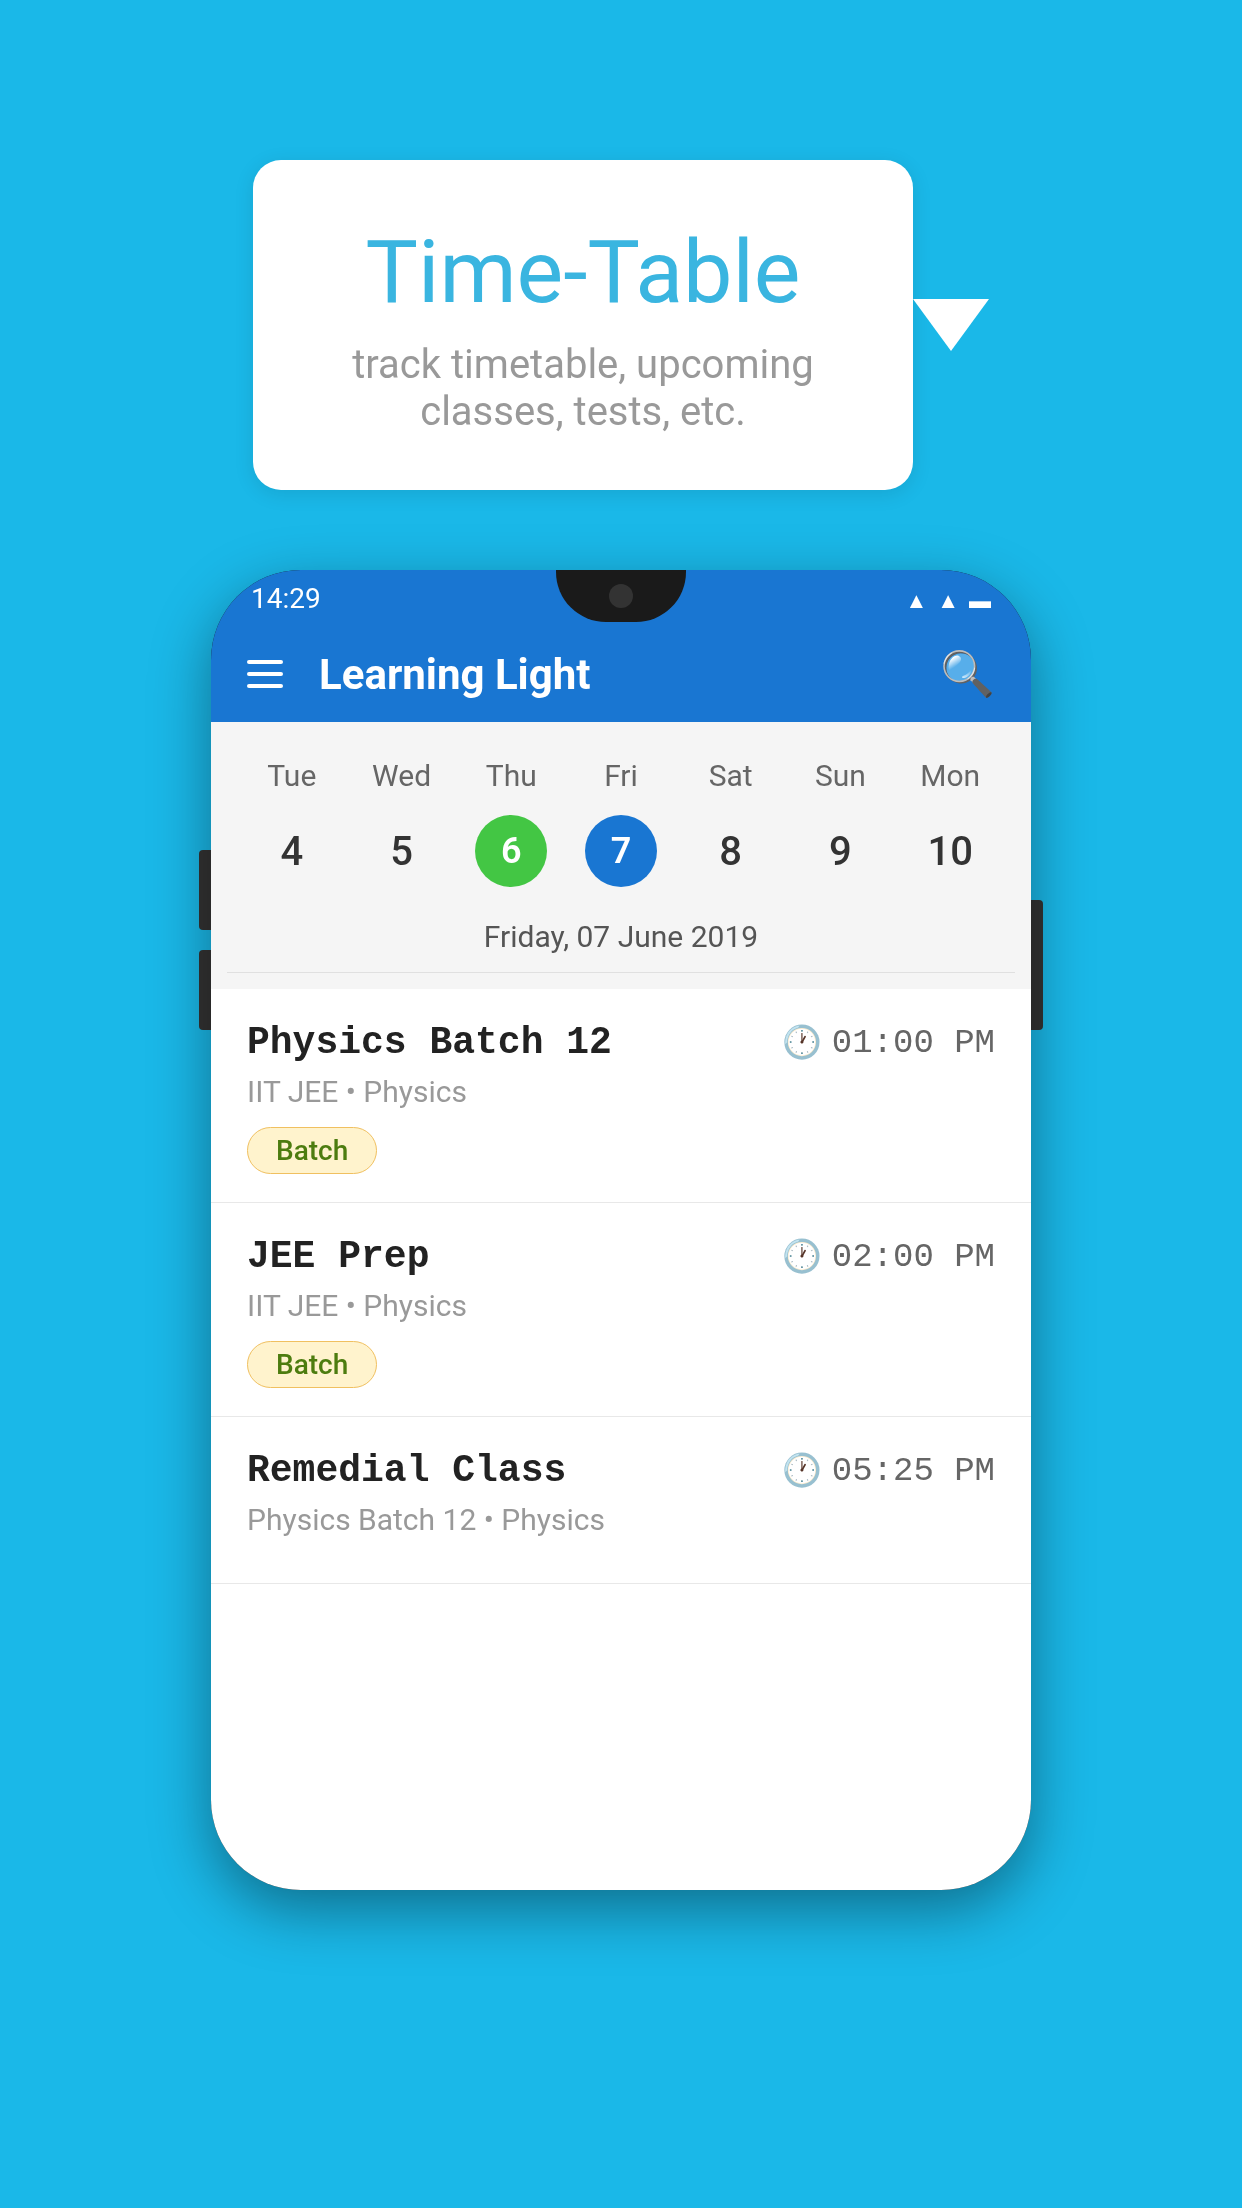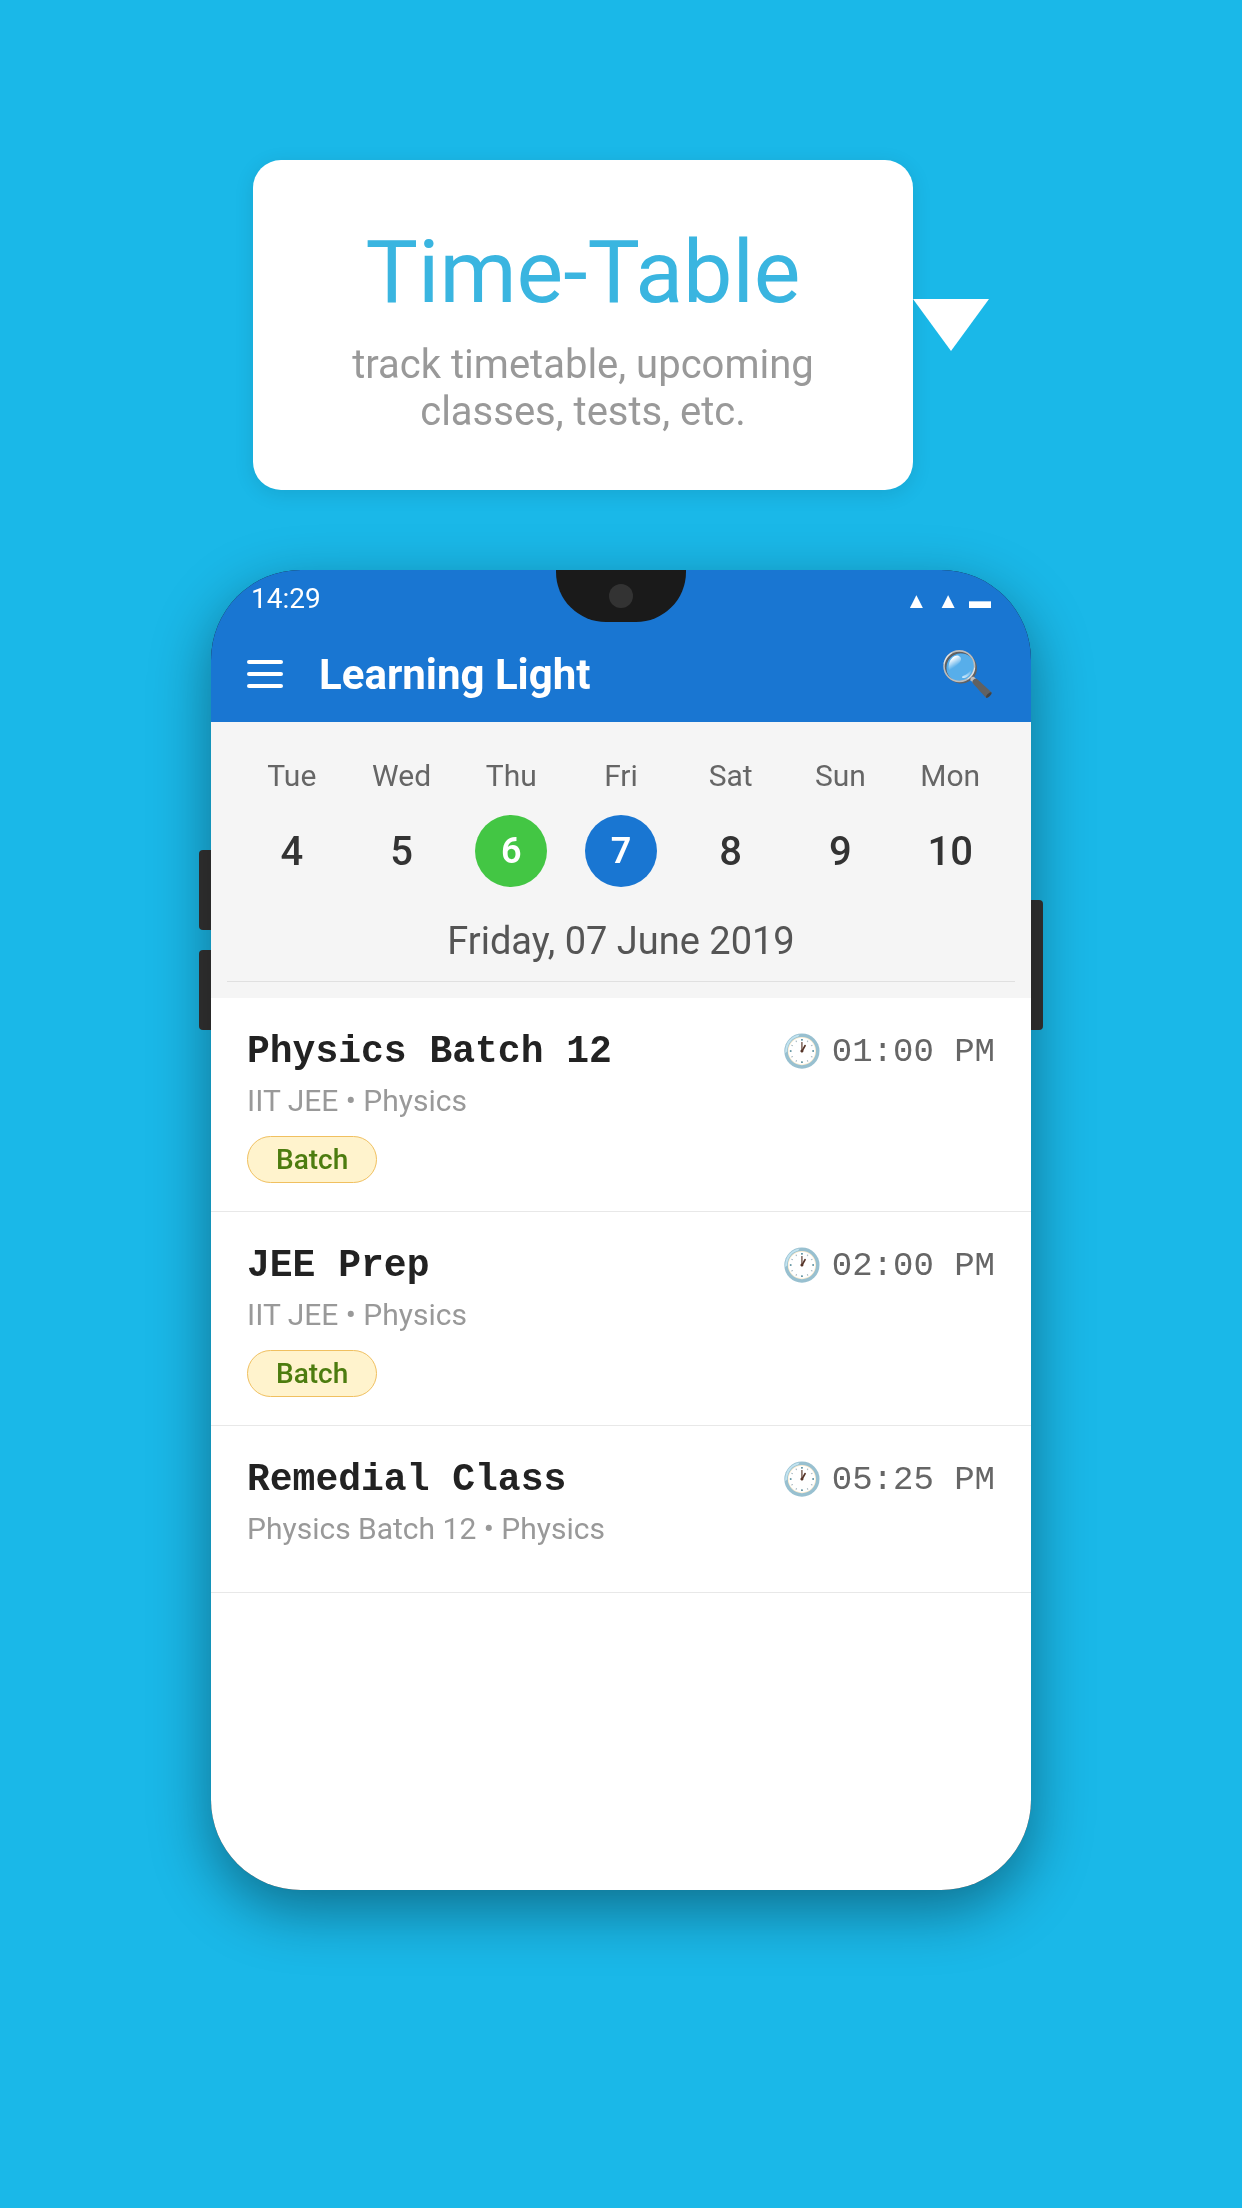--- a/index.html
+++ b/index.html
@@ -204,21 +204,21 @@
       color: white;
     }
 
     .date-circle.selected {
       background: #1976d2;
       color: white;
     }
 
     .selected-date-label {
       text-align: center;
-      font-size: 38px;
+      font-size: 30px;
       color: #555;
       padding: 6px 0 18px;
       background: #f5f5f5;
       border-bottom: 1px solid #e0e0e0;
     }
 
     
     .class-list {
       background: #ffffff;
       flex: 1;

